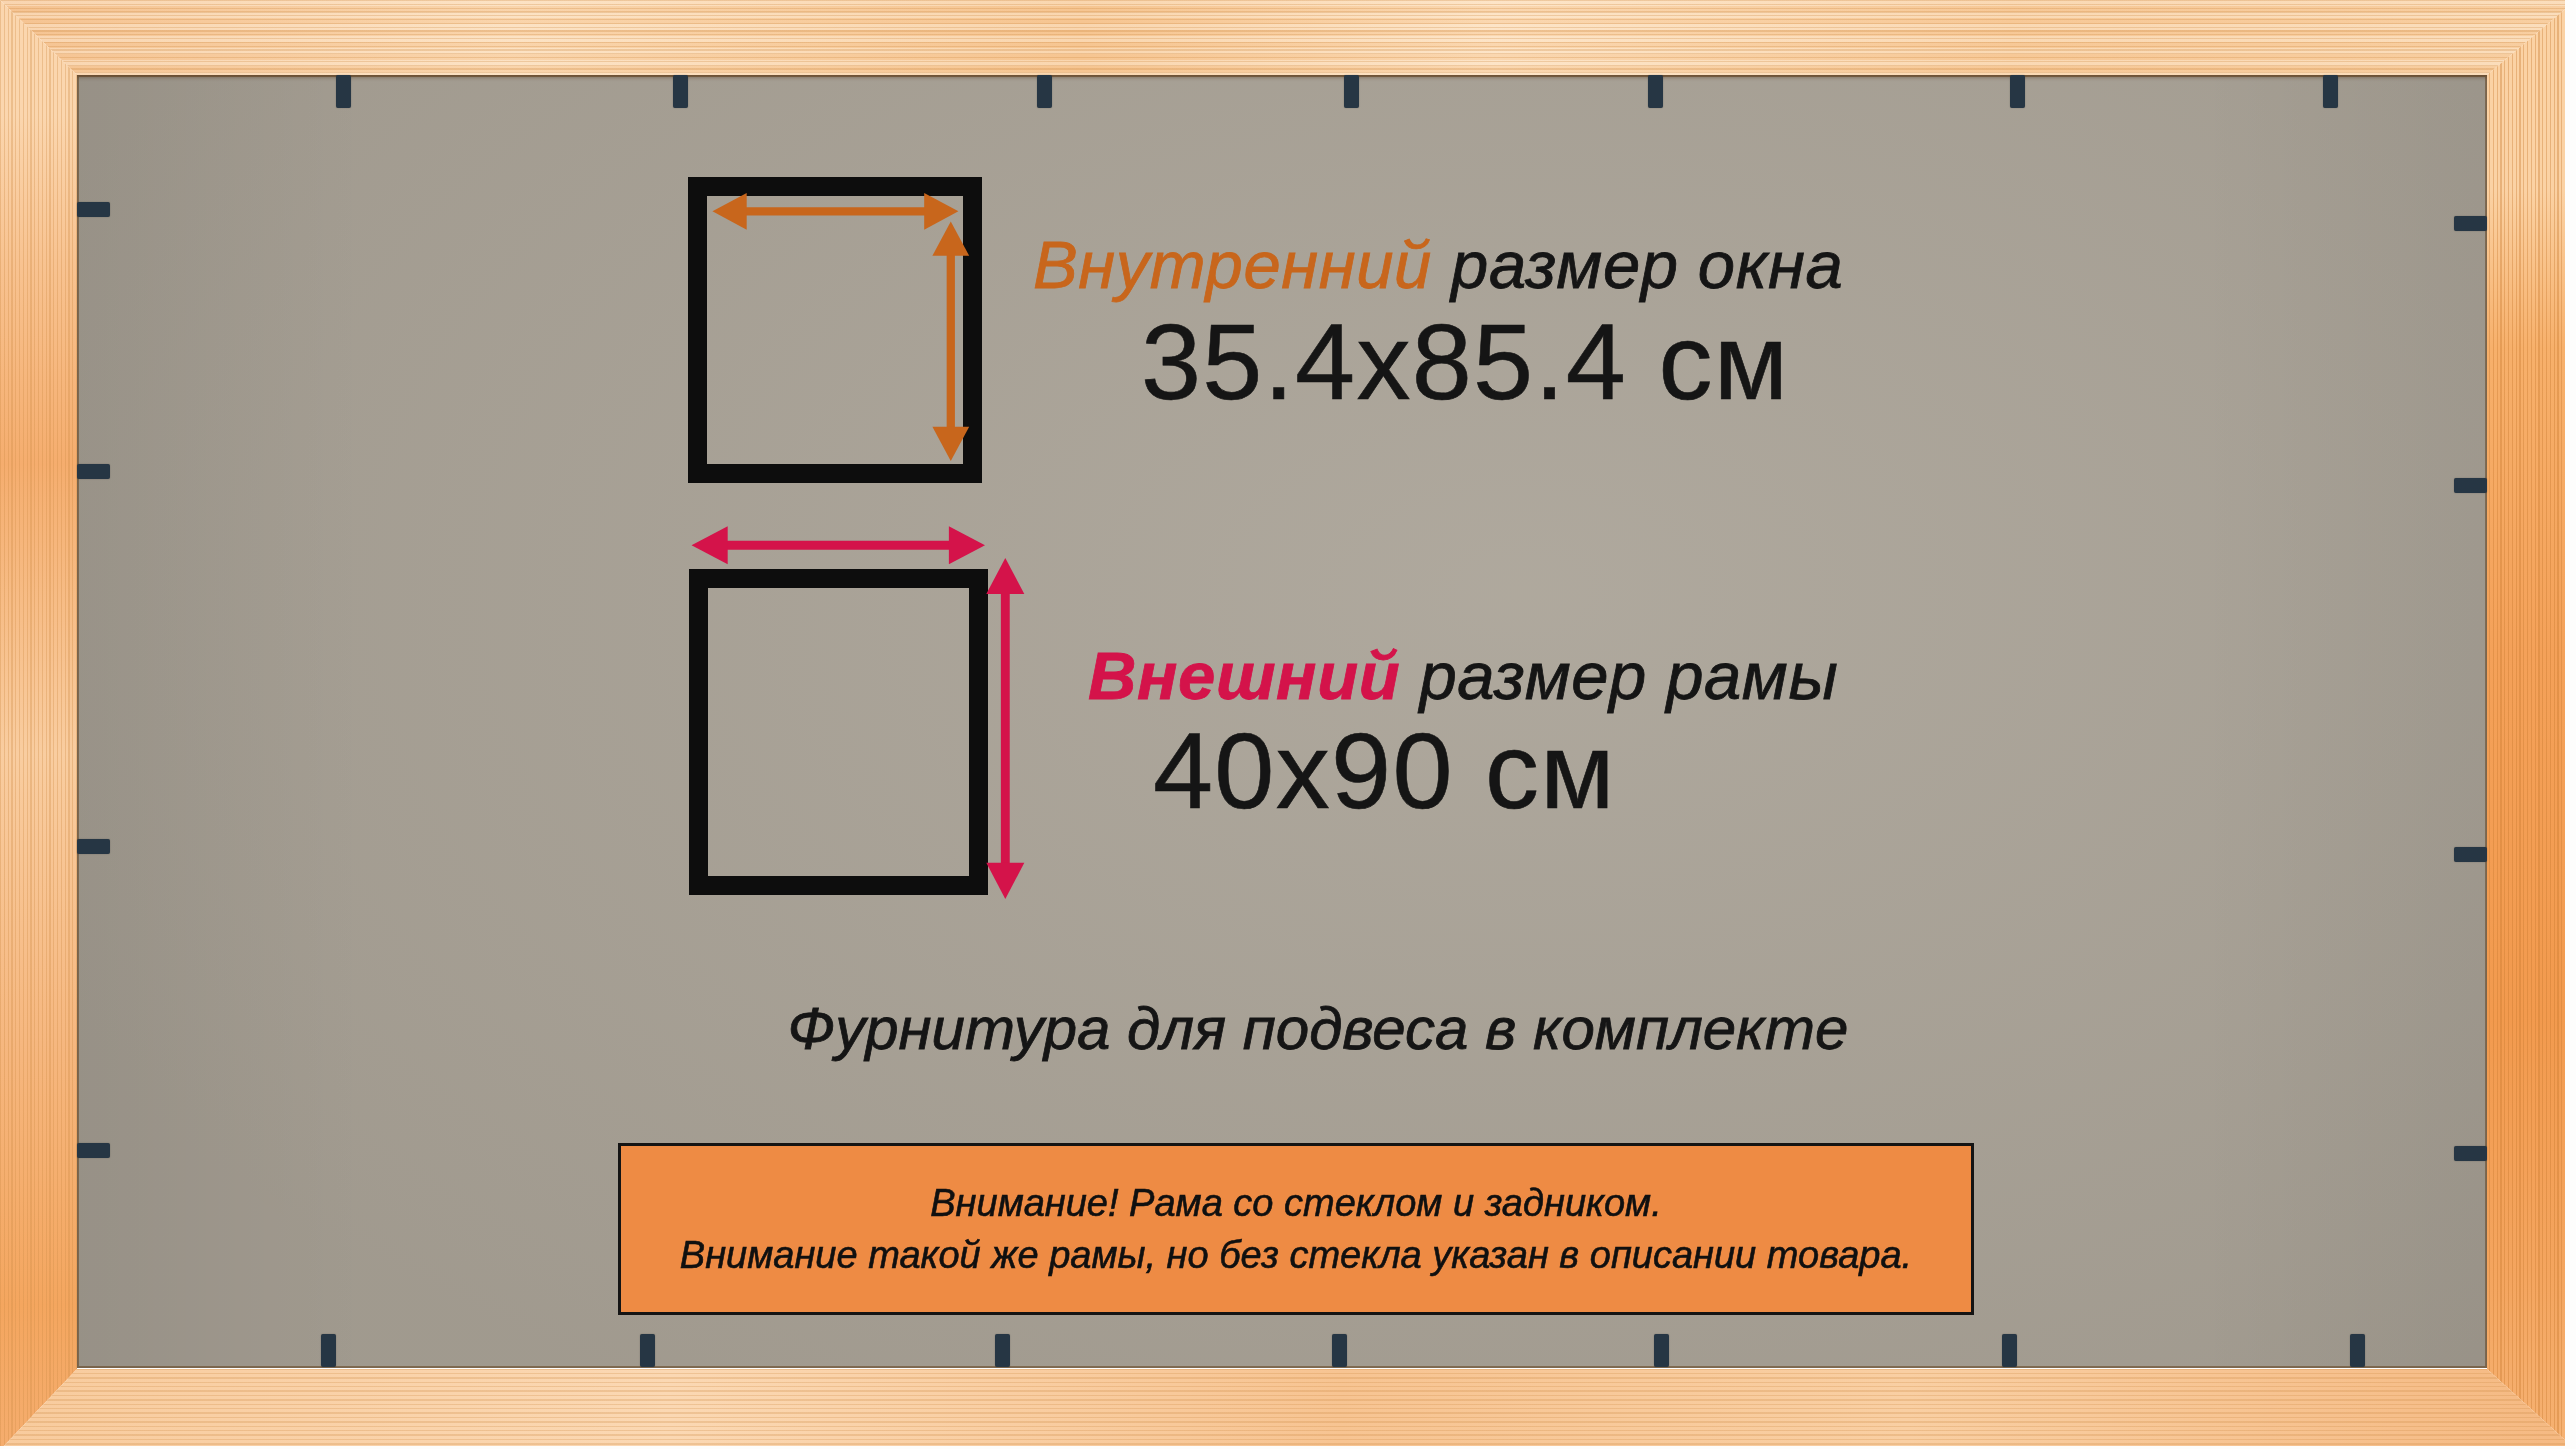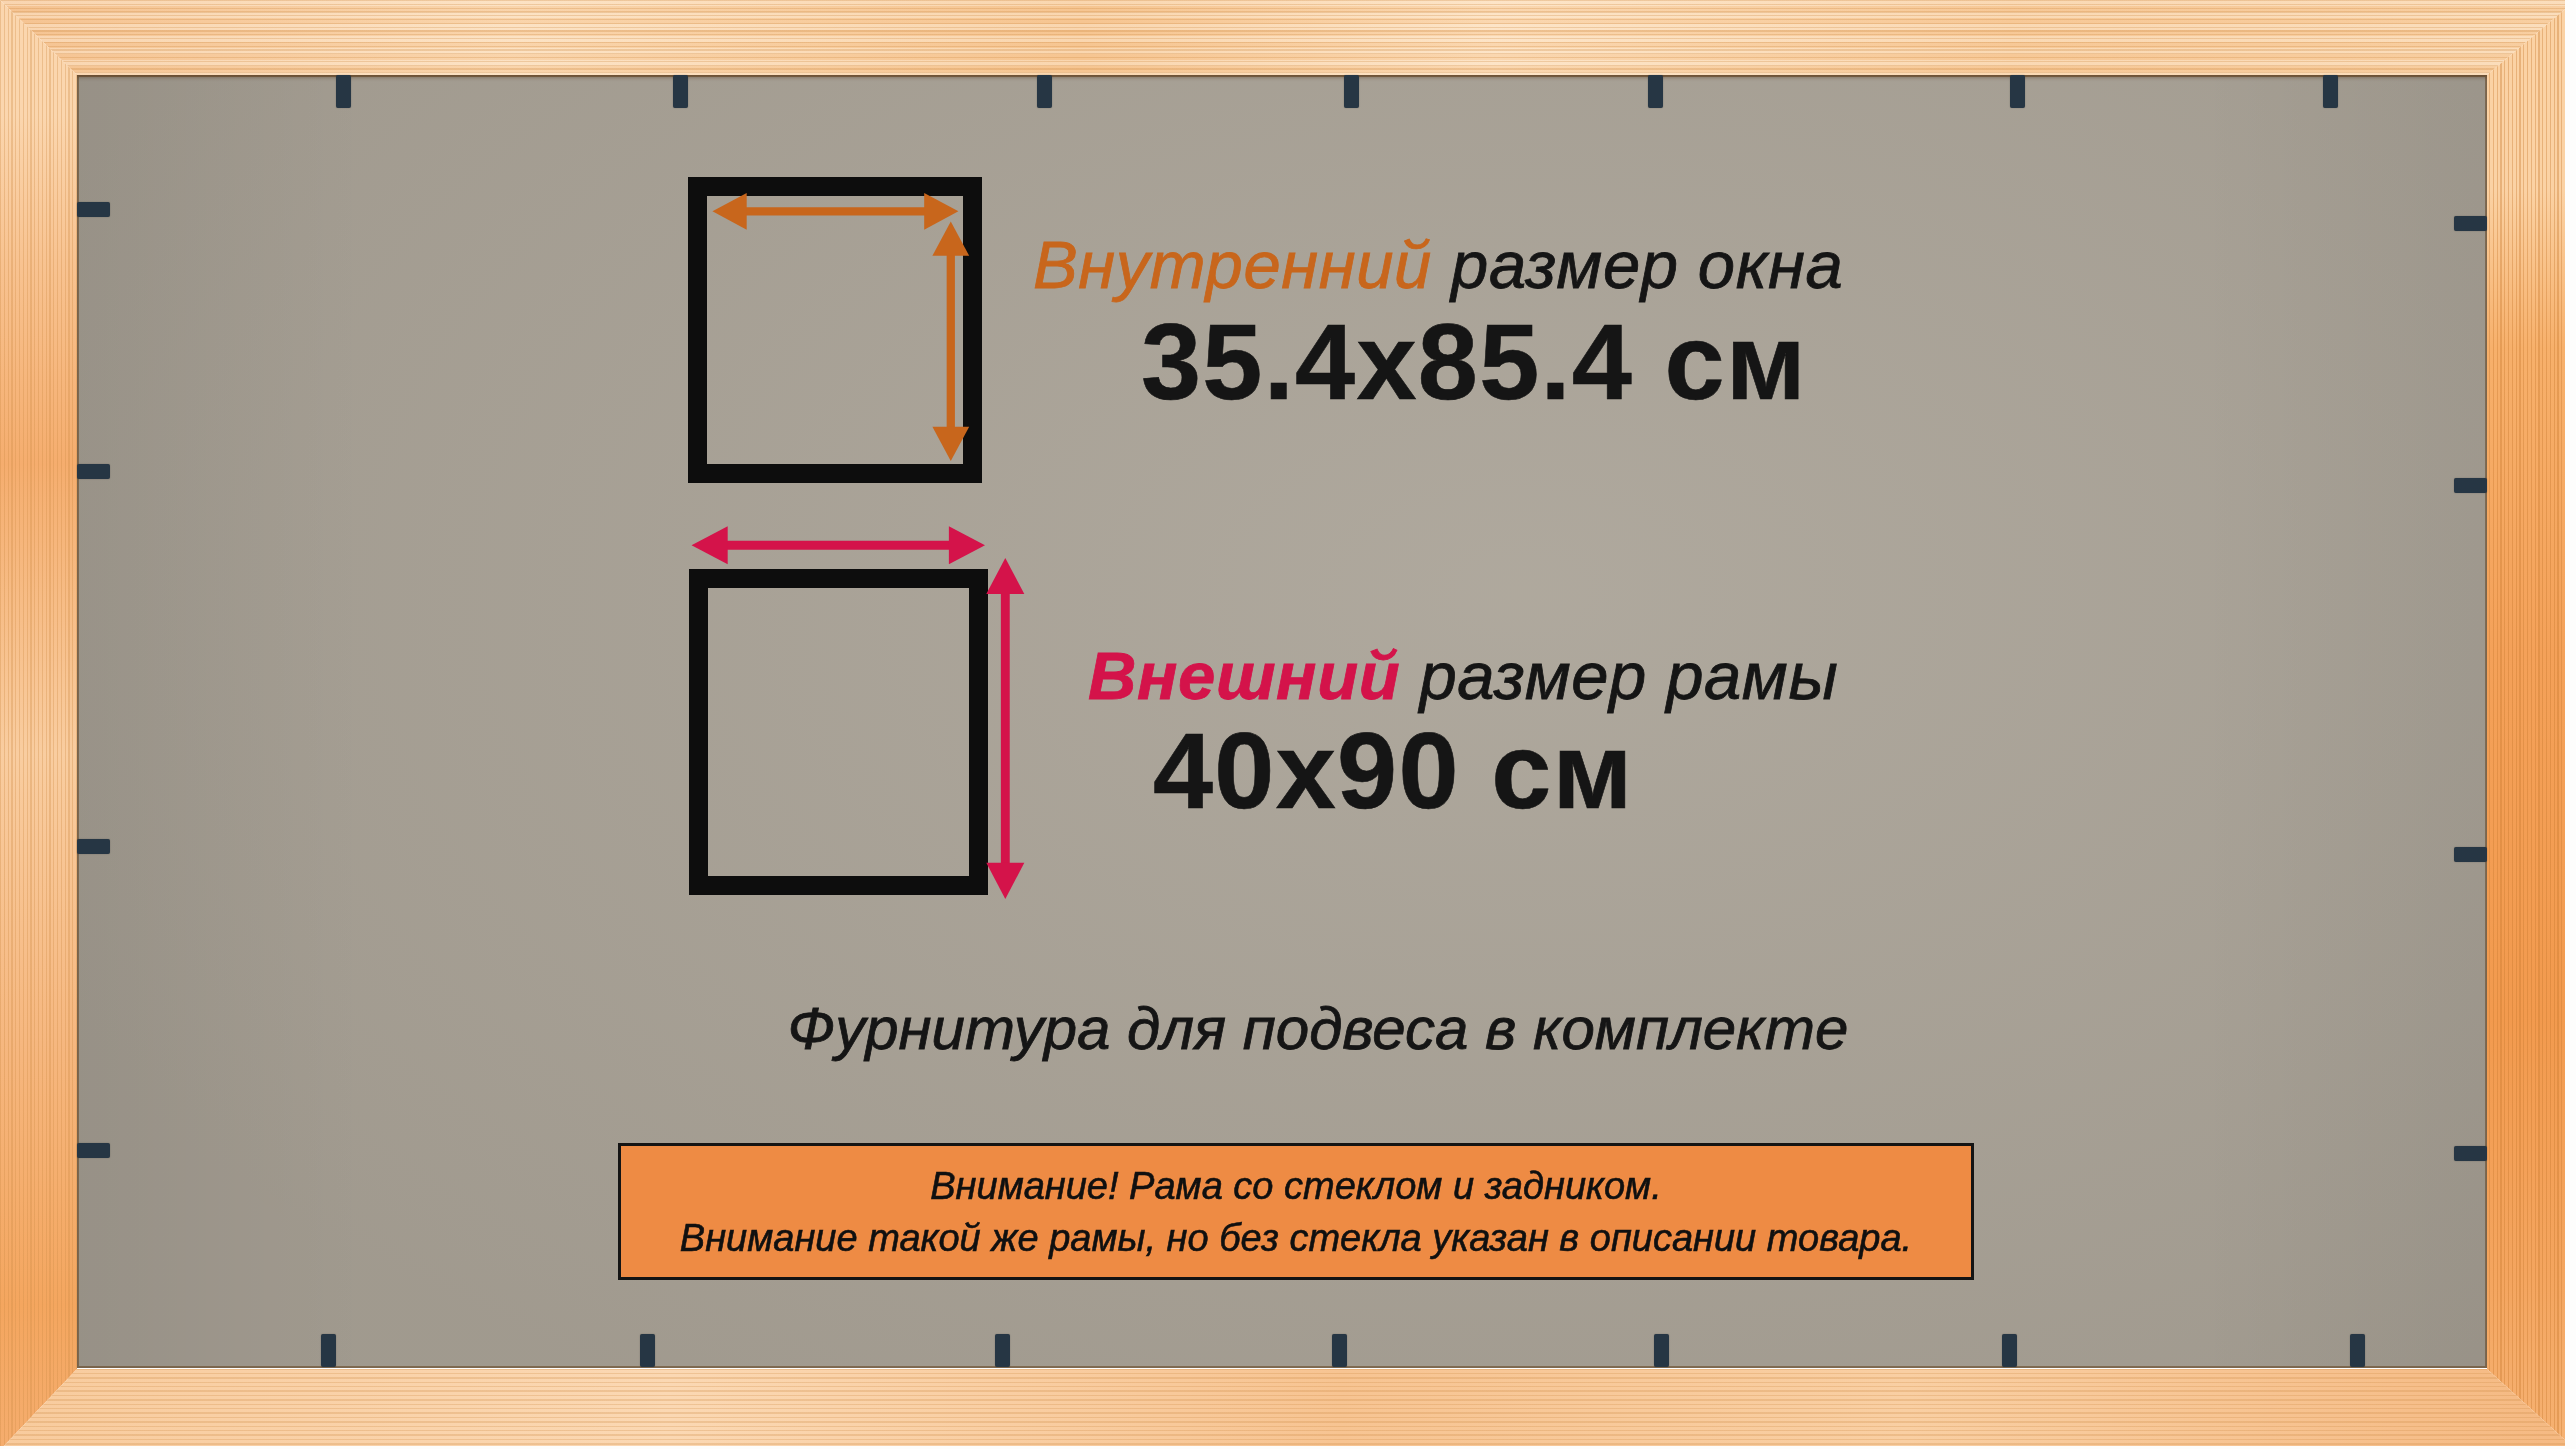--- a/index.html
+++ b/index.html
@@ -68,28 +68,28 @@
   .sq2{left:689px;top:569px;width:299px;height:326px;}
   .overlay{position:absolute;left:0;top:0;width:2576px;height:1450px;pointer-events:none;}
   .arrow-inner-line{stroke:var(--accent-inner);}
   .arrow-inner-head{fill:var(--accent-inner);}
   .arrow-outer-line{stroke:var(--accent-outer);}
   .arrow-outer-head{fill:var(--accent-outer);}
   
   .t{position:absolute;line-height:1;white-space:nowrap;-webkit-text-stroke:0.8px currentColor;}
   .italic{font-style:italic;}
   .title{font-size:67px;letter-spacing:0.6px;}
-  .size-line{font-size:108px;letter-spacing:1.3px;font-weight:bold;-webkit-text-stroke:0.6px currentColor;}
+  .size-line{font-size:108px;letter-spacing:1.3px;-webkit-text-stroke:0.6px currentColor;}
   .accent-inner{color:var(--accent-inner);}
   .accent-outer{color:var(--accent-outer);font-weight:bold;}
   .hw1{font-size:60px;left:1318px;transform:translateX(-50%);margin-top:28px;}
   .hw2{font-size:39px;left:1308px;transform:translateX(-50%);}
   
   .banner{
-    position:absolute;left:618px;top:1143px;width:1356px;height:137px;
+    position:absolute;left:618px;top:1143px;width:1356px;height:172px;
     background:var(--banner-fill);border:3.2px solid var(--banner-border);
     display:flex;flex-direction:column;align-items:center;justify-content:center;gap:14px;
   }
   .banner .bline{font-size:38px;line-height:1;white-space:nowrap;font-style:italic;color:#101010;-webkit-text-stroke:0.6px currentColor;}
 </style>
 </head>
 <body>
 
 <div class="canvas">
 

